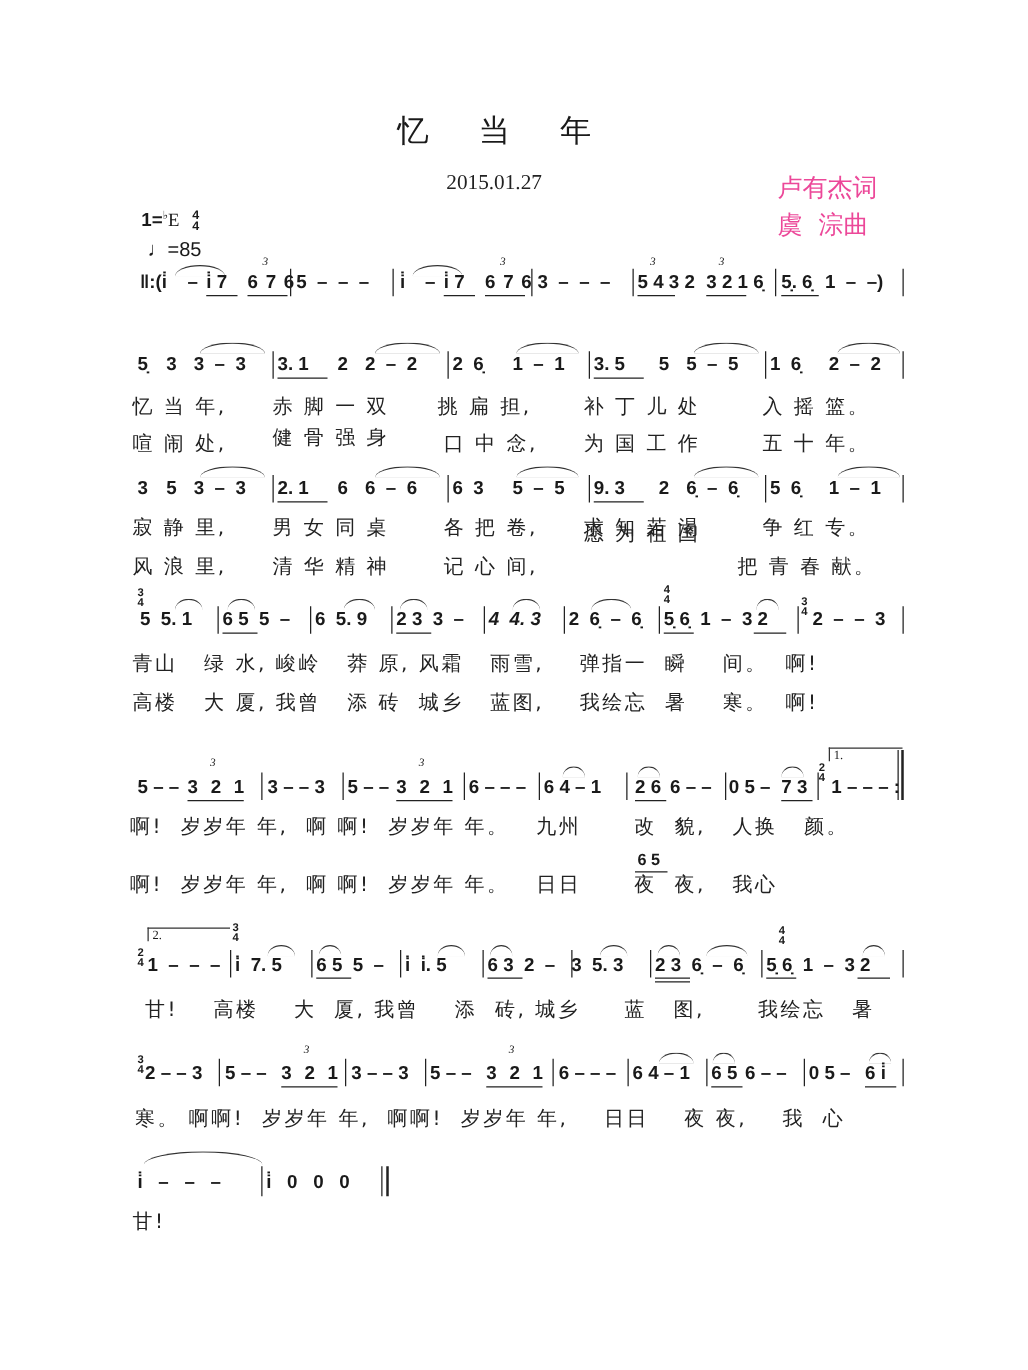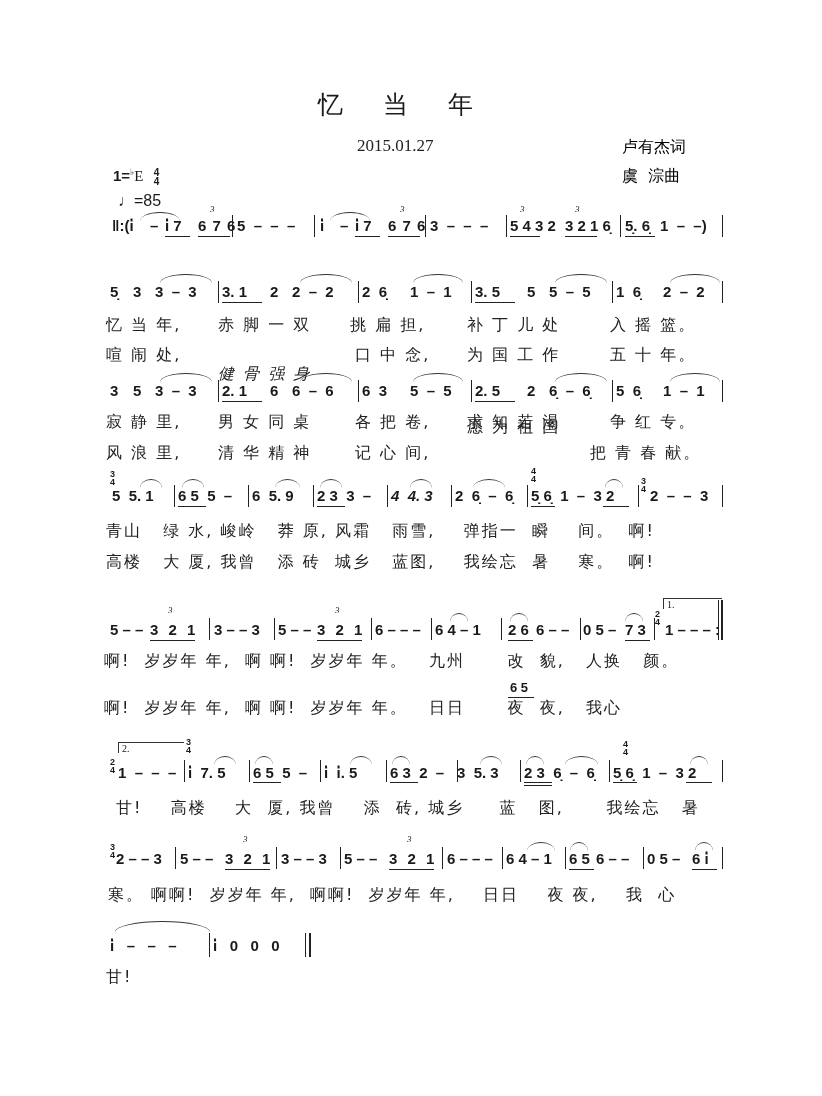--- a/index.html
+++ b/index.html
@@ -1,21 +1,21 @@
 <!DOCTYPE html>
 <html><head>
 <meta charset="utf-8">
 <style>
   html, body { margin: 0; padding: 0; }
   body { width: 822px; height: 1096px; background: #ffffff; position: relative; overflow: hidden;
          font-family: "DejaVu Serif", serif; color: #1a1a1a; }
   .abs { position: absolute; white-space: nowrap; }
   .title { font-family: "DejaVu Sans", sans-serif; font-size: 25px; letter-spacing: 40px; top: 88px; left: 318px; }
   .date { font-family: "Liberation Serif", serif; font-size: 17px; top: 136px; left: 357px; color:#222; }
-  .credit { font-family: "DejaVu Sans", sans-serif; font-size: 16px; color:#000000; }
+  .credit { font-family: "DejaVu Sans", sans-serif; font-size: 20px; color:#ec4899; }
   .key { font-family: "Liberation Sans", sans-serif; font-weight: bold; font-size: 15px; top: 167px; left: 113px; }
   .key sup { font-size: 9px; font-weight: normal; }
   .frac { display:inline-block; vertical-align: middle; text-align:center; font-size: 10px; line-height: 9px; font-weight: bold; font-family: "Liberation Sans", sans-serif; }
   .frac span { display:block; }
   .tempo { font-family: "Liberation Sans", sans-serif; font-size: 16px; top: 192px; left: 118px; }
   .notes { font-family: "Liberation Sans", sans-serif; font-weight: bold; font-size: 15px; }
   .lyric { font-family: "DejaVu Sans", sans-serif; font-size: 16px; color:#222; letter-spacing: 2px; }
   .bar { position:absolute; width:1px; background:#222; }
   .ul { position:absolute; height:1px; background:#222; }
   .slur { position:absolute; border-top: 1.4px solid #333; border-radius: 50% 50% 0 0 / 100% 100% 0 0; height: 8px; }
@@ -101,39 +101,39 @@
   <div class="slur" style="top:274px;left:670px;width:50px;"></div>
   <div class="ul" style="top:302px;left:222px;width:40px;"></div>
   <div class="ul" style="top:302px;left:475px;width:40px;"></div>
 
   <div class="abs lyric" style="top:315px;left:106px;">忆 当 年,</div>
   <div class="abs lyric" style="top:315px;left:218px;">赤 脚 一 双</div>
   <div class="abs lyric" style="top:315px;left:350px;">挑 扁 担,</div>
   <div class="abs lyric" style="top:315px;left:467px;">补 丁 儿 处</div>
   <div class="abs lyric" style="top:315px;left:610px;">入 摇 篮。</div>
   <div class="abs lyric" style="top:345px;left:106px;">喧 闹 处,</div>
-  <div class="abs lyric" style="top:364px;left:218px;font-style:italic;">健 骨 强 身</div>
+  <div class="abs lyric" style="top:340px;left:218px;">健 骨 强 身</div>
   <div class="abs lyric" style="top:345px;left:355px;">口 中 念,</div>
   <div class="abs lyric" style="top:345px;left:467px;">为 国 工 作</div>
   <div class="abs lyric" style="top:345px;left:610px;">五 十 年。</div>
 </div>
 
 <div>
   <div class="abs notes" style="top:382px;left:110px;">3</div>
   <div class="abs notes" style="top:382px;left:133px;">5</div>
   <div class="abs notes" style="top:382px;left:155px;white-space:pre;">3  –  3</div>
   <div class="bar" style="top:380px;left:218px;height:22px;"></div>
   <div class="abs notes" style="top:382px;left:222px;">2. 1</div>
   <div class="abs notes" style="top:382px;left:270px;">6</div>
   <div class="abs notes" style="top:382px;left:292px;white-space:pre;">6  –  6</div>
   <div class="bar" style="top:380px;left:358px;height:22px;"></div>
   <div class="abs notes" style="top:382px;left:362px;white-space:pre;">6  3</div>
   <div class="abs notes" style="top:382px;left:410px;white-space:pre;">5  –  5</div>
   <div class="bar" style="top:380px;left:471px;height:22px;"></div>
-  <div class="abs notes" style="top:382px;left:475px;">2. 5</div>
+  <div class="abs notes" style="top:382px;left:475px;">9. 3</div>
   <div class="abs notes" style="top:382px;left:527px;">2</div>
   <div class="abs notes" style="top:382px;left:549px;white-space:pre;">6̣  –  6̣</div>
   <div class="bar" style="top:380px;left:612px;height:22px;"></div>
   <div class="abs notes" style="top:382px;left:616px;white-space:pre;">5  6̣</div>
   <div class="abs notes" style="top:382px;left:663px;white-space:pre;">1  –  1</div>
   <div class="bar" style="top:380px;left:722px;height:22px;"></div>
   <div class="slur" style="top:373px;left:160px;width:52px;"></div>
   <div class="slur" style="top:373px;left:300px;width:52px;"></div>
   <div class="slur" style="top:373px;left:413px;width:50px;"></div>
   <div class="slur" style="top:373px;left:555px;width:52px;"></div>

